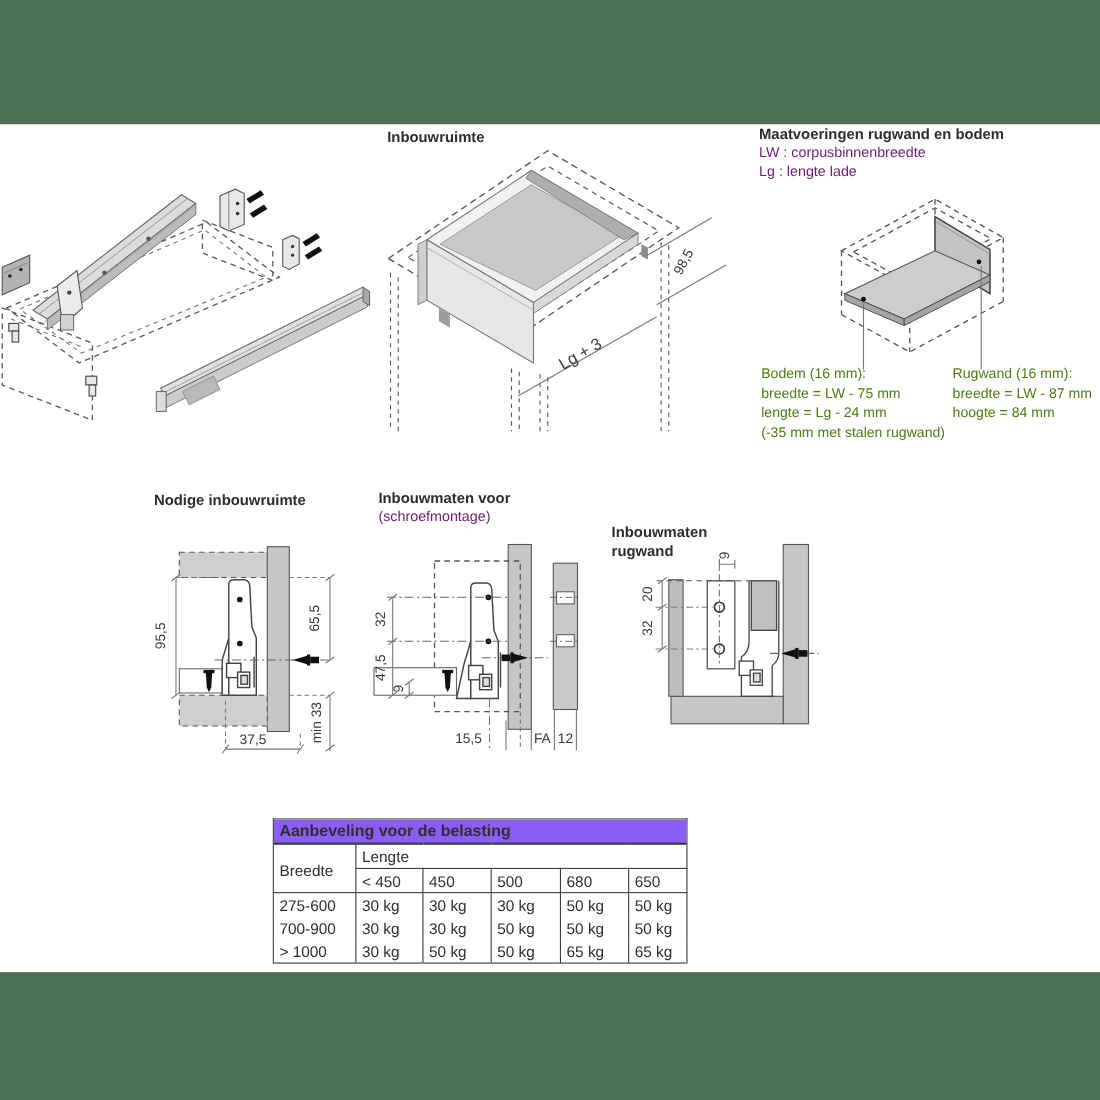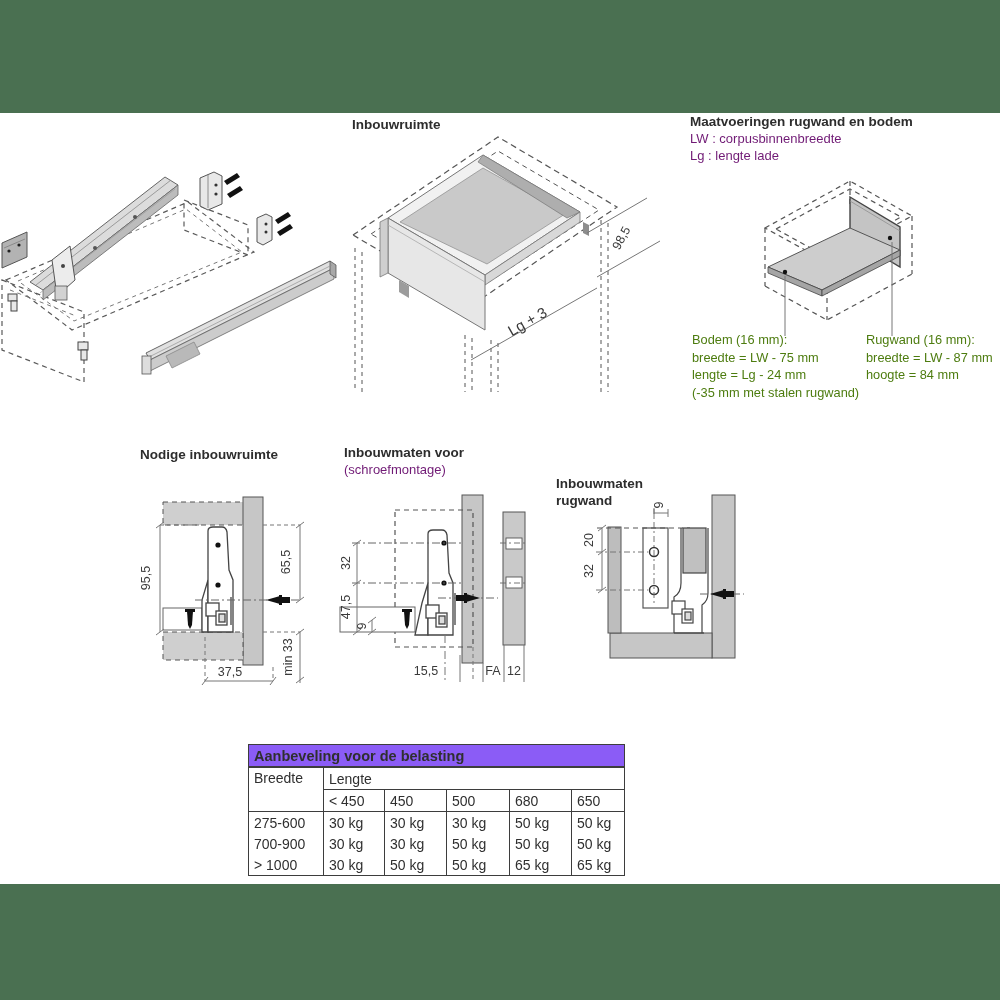--- a/index.html
+++ b/index.html
@@ -10,21 +10,21 @@
   .h1{font-size:13.5px;font-weight:bold;color:#2d2d2d;line-height:17px;white-space:nowrap;}
   .body-txt{font-size:13px;color:#701a75;line-height:17px;white-space:nowrap;}
   .spec{font-size:12.8px;color:#4d7c0f;line-height:17.5px;white-space:nowrap;}
   svg text{font-family:"Liberation Sans",sans-serif;fill:#3a3a3a;}
   .dim{font-size:12.5px;}
   .dimbig{font-size:15px;}
   
   table.load{border-collapse:collapse;border:1.2px solid #3d3d3d;font-size:14px;color:#2f2f2f;table-layout:fixed;}
   table.load td{border:1px solid #3d3d3d;padding:0 5px;height:21px;text-align:left;vertical-align:middle;overflow:hidden;white-space:nowrap;}
   table.load td.title{background:#8b5cf6;font-weight:bold;border-bottom-width:2px;height:21px;font-size:14.5px;}
-  table.load td.rowspan2{vertical-align:top;padding-top:2px;}
+  table.load td.rowspan2{vertical-align:top;padding-top:15px;}
   table.load td.data{border-top-width:0;border-bottom-width:0;}
 </style>
 </head>
 <body>
 
 <div id="page">
   <div class="abs" style="left:0;top:0;width:1000px;height:113px;background:#4a7051;"></div>
   <div id="content">
 
     <svg class="abs" style="left:0;top:47px;" width="340" height="270" viewBox="0 0 340 270">

